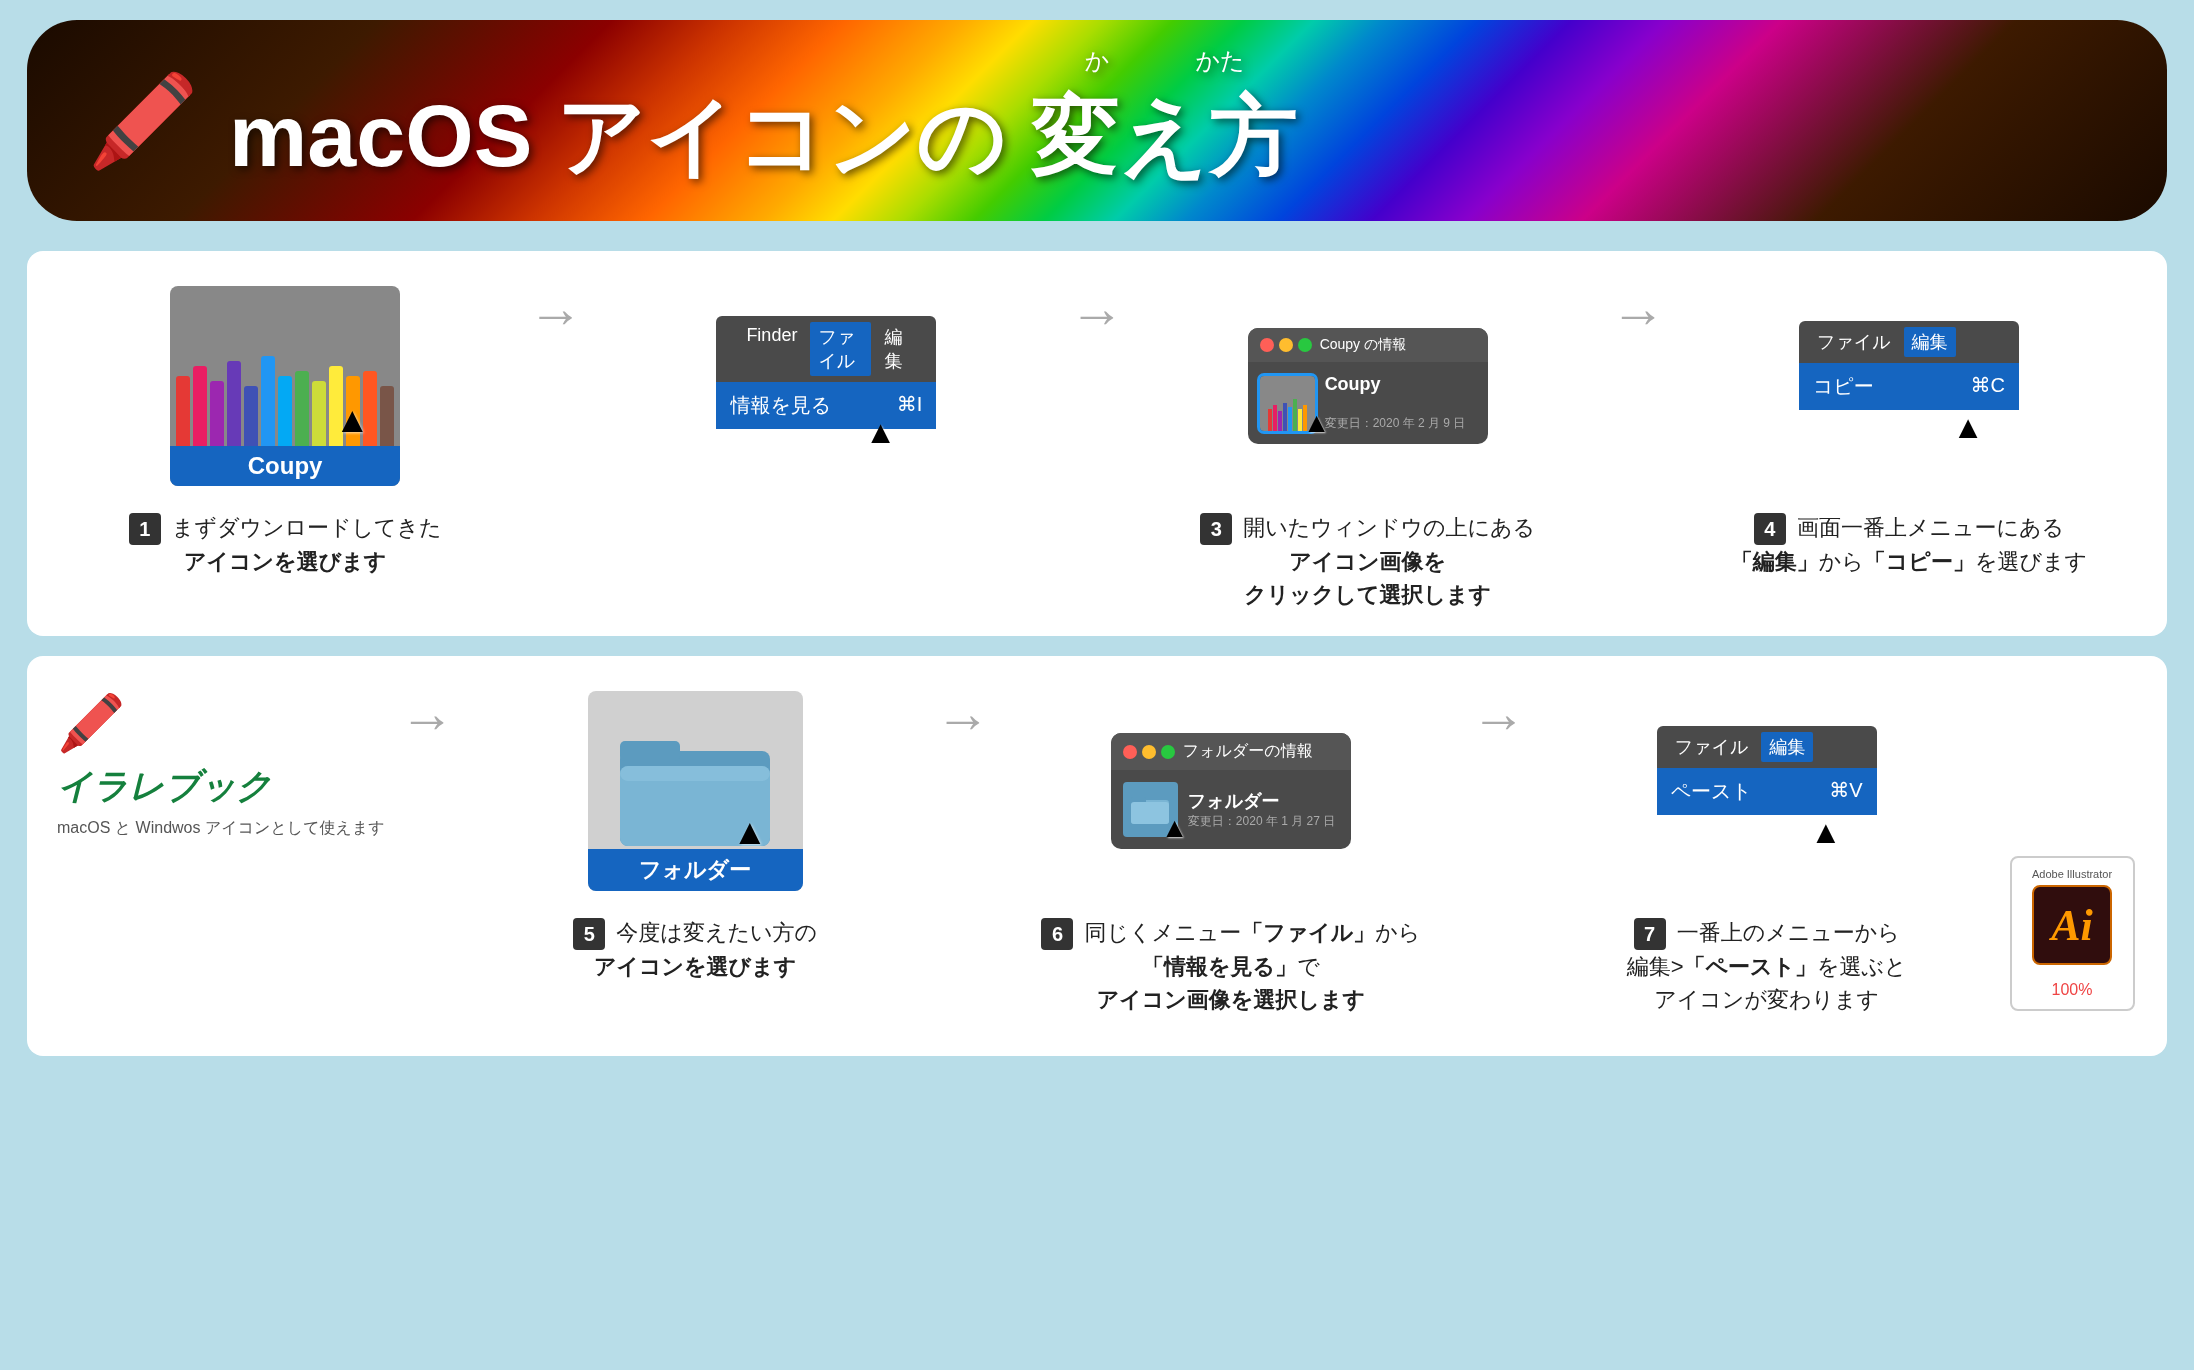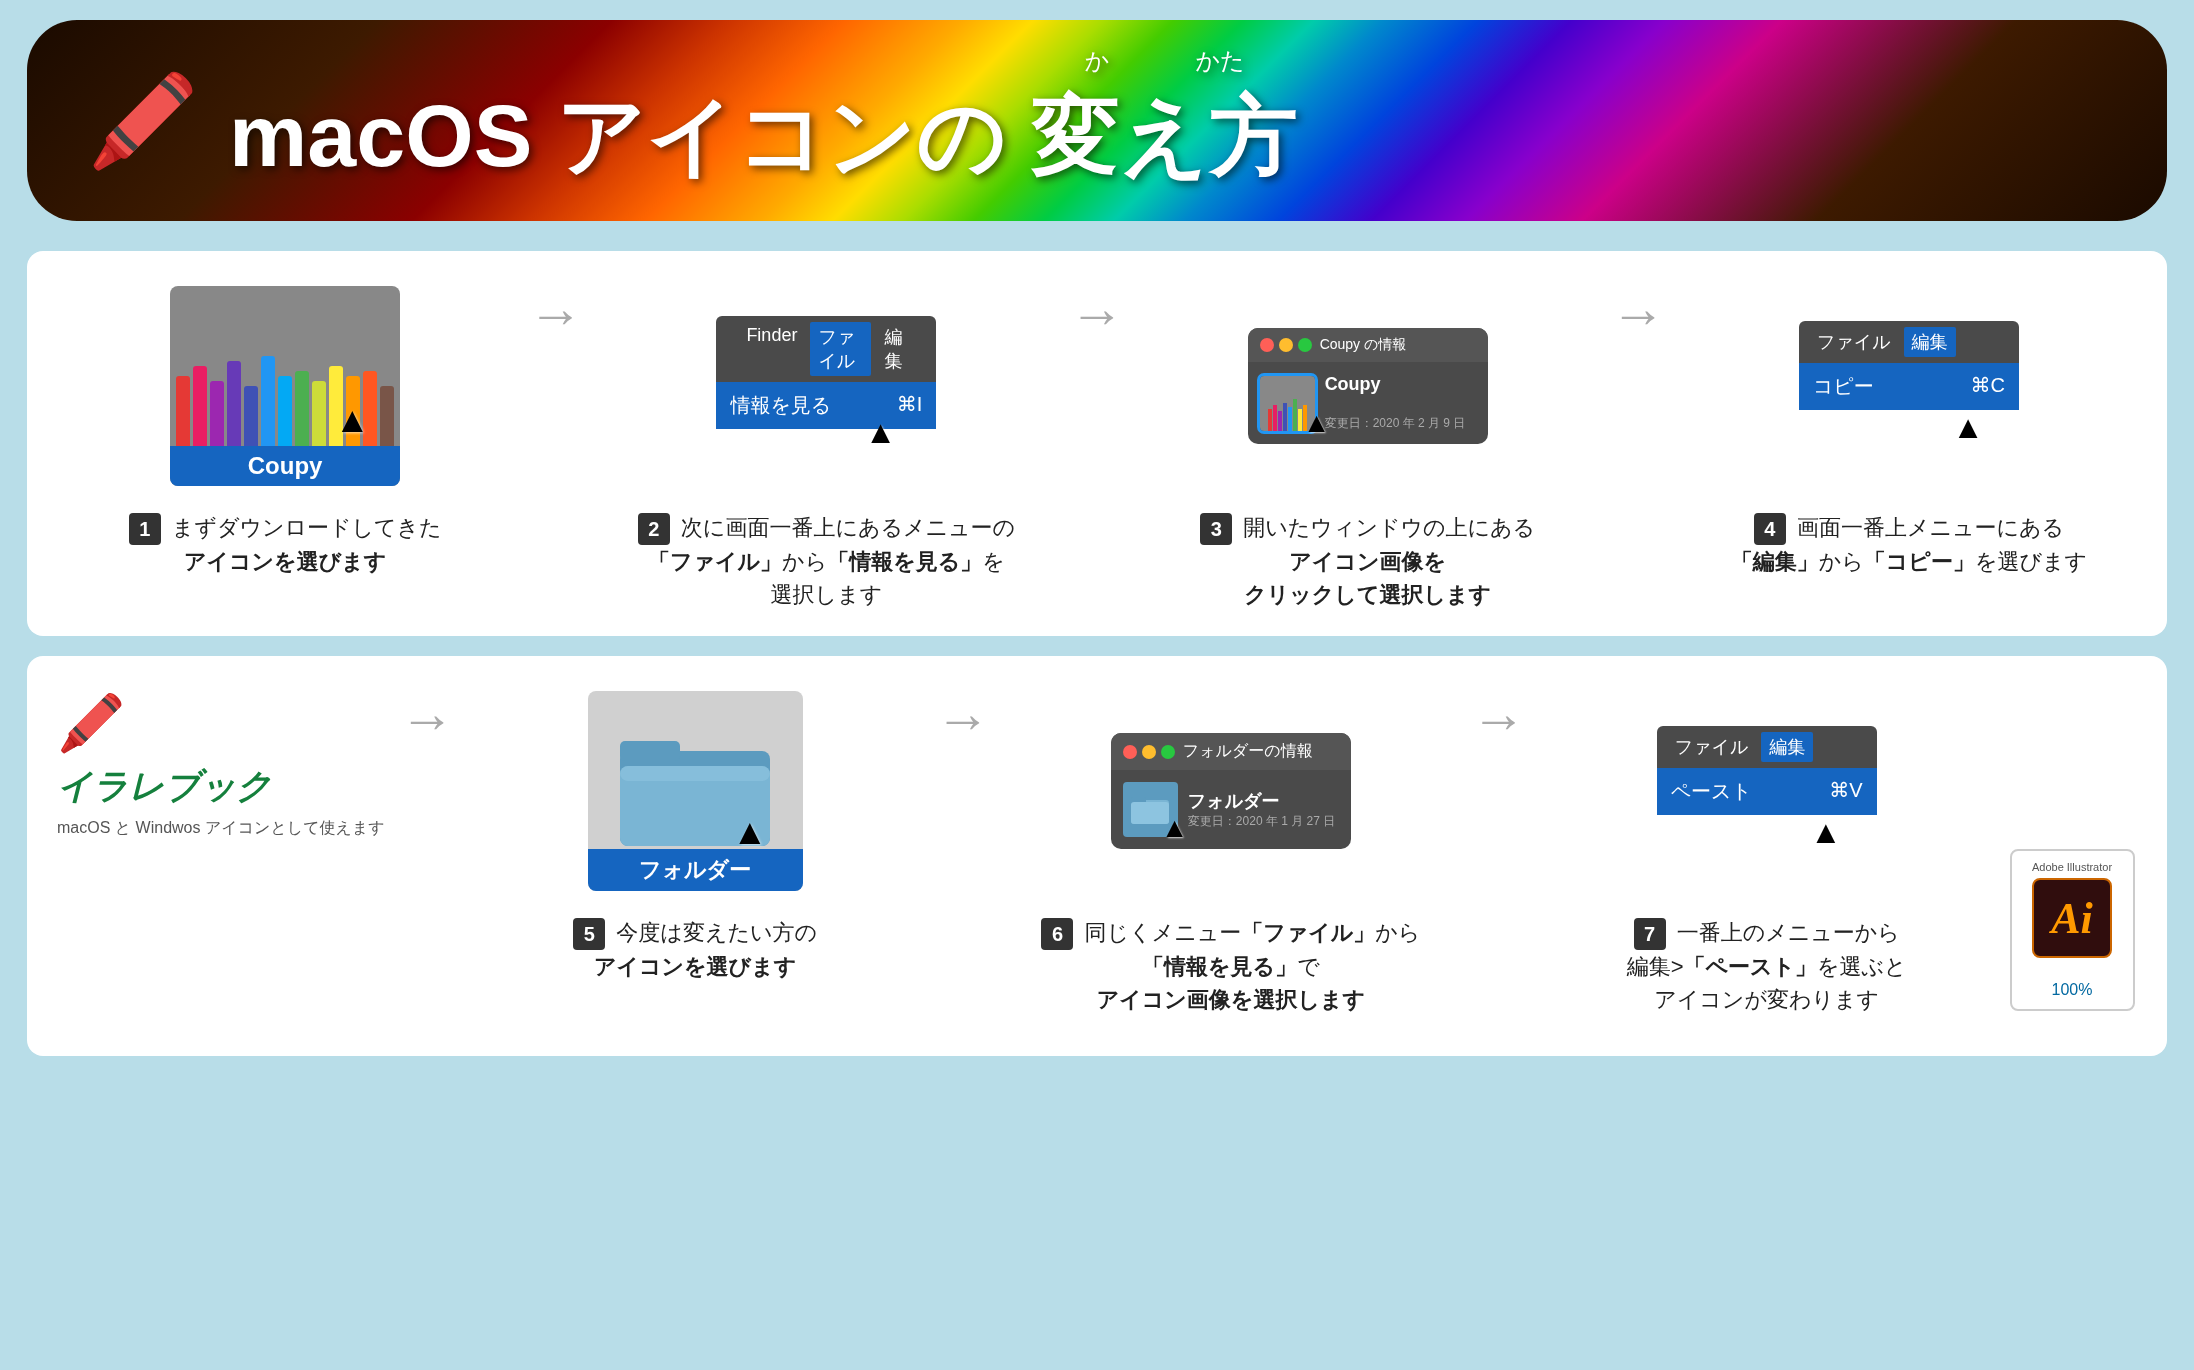--- a/index.html
+++ b/index.html
@@ -154,26 +154,20 @@
             <div style="background:#4a4a4a; border-radius:0 0 6px 6px;">
               <div style="background:#1565C0; color:white; font-size:20px; padding:10px 14px; display:flex; justify-content:space-between;">
                 <span>情報を見る</span>
                 <span>⌘I</span>
               </div>
             </div>
 
             <div style="position:absolute; bottom:5px; right:40px; font-size:32px; color:black; text-shadow:1px 1px 2px rgba(255,255,255,0.7);">▲</div>
           </div>
         </div>
-        <div class="step-desc">
-          <span class="step-num">2</span>
-          次に画面一番上にあるメニューの<br>
-          <strong>「ファイル」</strong>から<strong>「情報を見る」</strong>を<br>
-          選択します
-        </div>
       </div>
 
       <div class="arrow-block">
         <span style="font-size:55px; color:#aaa; font-weight:300;">→</span>
       </div>
 
       <div class="step-block">
         <div class="step-visual">
           <div style="background:#4a4a4a; border-radius:10px; width:240px; overflow:hidden;">
 
@@ -364,20 +358,20 @@
           アイコンが変わります
         </div>
       </div>
 
       <div style="display:flex; flex-direction:column; align-items:center; justify-content:flex-end; height:350px; padding-bottom:20px; min-width:130px;">
         <div style="background:white; border:2px solid #ccc; border-radius:8px; padding:10px; display:flex; flex-direction:column; align-items:center; width:125px;">
           <span style="font-size:11px; color:#555; margin-bottom:5px;">Adobe Illustrator</span>
           <div style="width:80px; height:80px; background:#300d0d; border-radius:8px; border:2px solid #cc6600; display:flex; align-items:center; justify-content:center;">
             <span style="font-size:44px; font-weight:900; color:#ff9900; font-style:italic; font-family:serif;">Ai</span>
           </div>
-          <span style="font-size:16px; color:#0369a1; margin-top:23px;text-align:center;">100%</span>
+          <span style="font-size:16px; color:#ef4444; margin-top:16px;text-align:center;">100%</span>
         </div>
       </div>
 
     </div>
   </div>
 
 </div>
 
 </body></html>

